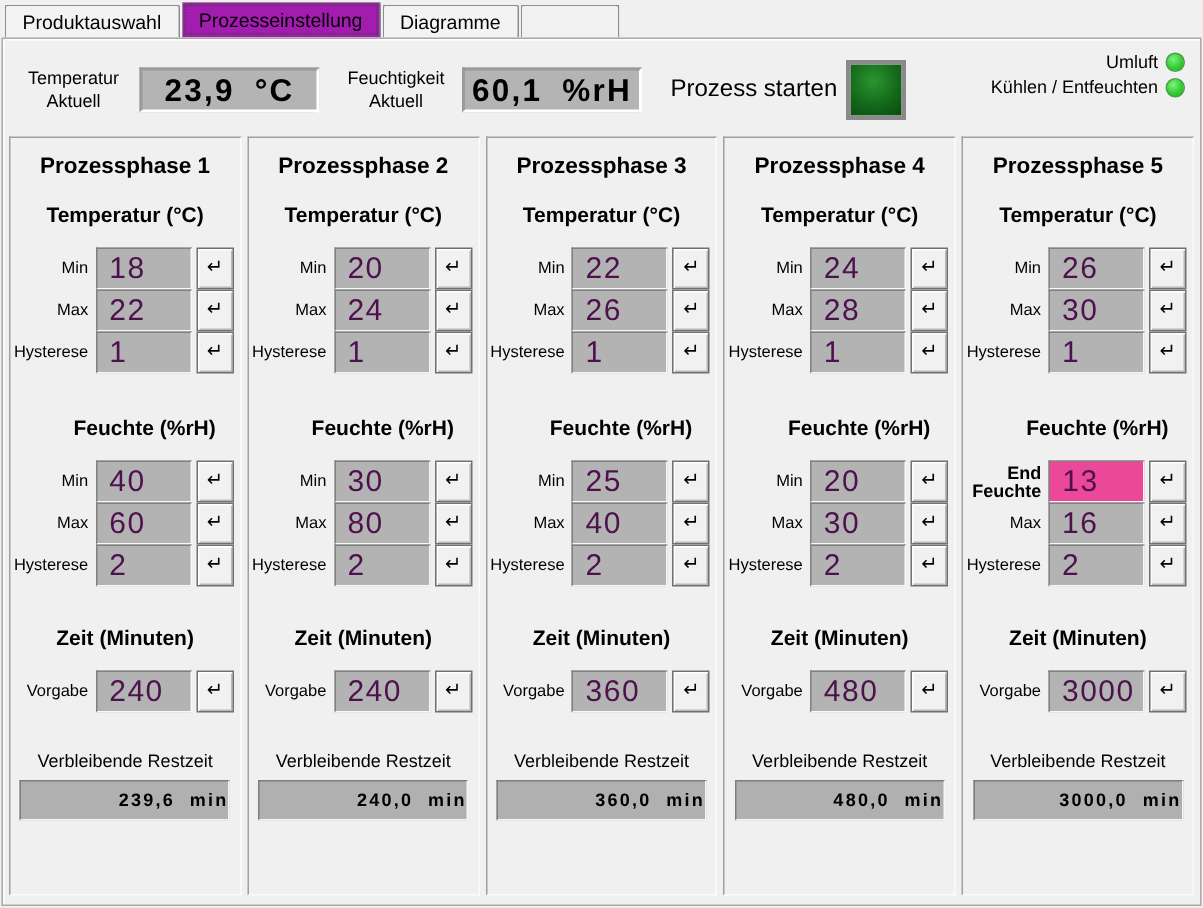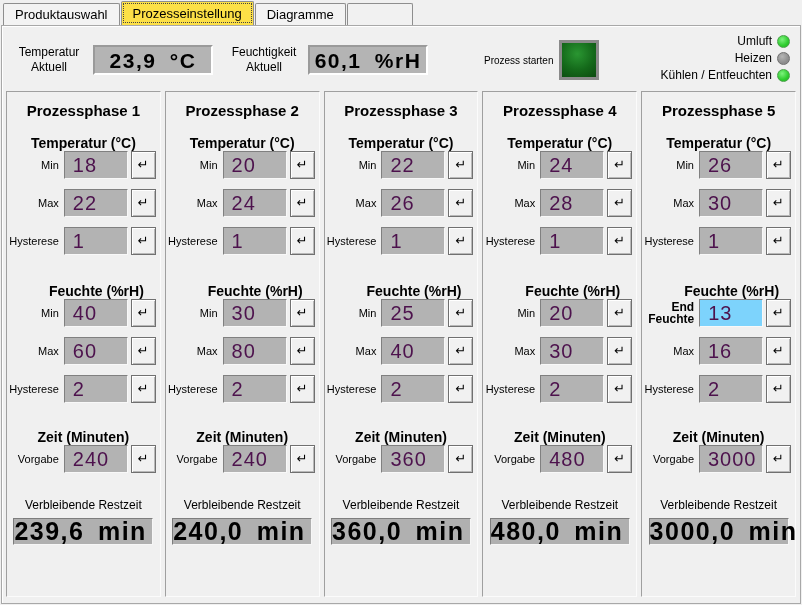--- a/index.html
+++ b/index.html
@@ -14,42 +14,42 @@
   }
   
   .tabbar { display:flex; align-items:flex-end; height:25px; padding-left:3px; }
   .tab {
     height:22px; padding:3px 11px 0 11px;
     font-size:13px; background:#f3f3f3;
     border:1px solid #8e8e8e; border-bottom:none;
     border-radius:2px 2px 0 0;
     margin-right:1px; cursor:default; white-space:nowrap;
   }
-  .tab.active { outline:1px dotted #444; outline-offset:-3px; height:24px; padding-top:4px; background:#fde047; }
+  .tab.active { outline:1px dotted #444; outline-offset:-3px; height:24px; padding-top:4px; background:#a21caf; }
   .tab.stub { width:66px; background:#f1f1f1; }
   
   .main {
     position:absolute; left:1px; right:1px; top:25px; bottom:1px;
     background:#f0f0f0;
     border:1px solid #a8a8a8;
     box-shadow:inset 1px 1px 0 #ffffff;
     padding:5px 4px 4px 4px;
   }
   
   .header { height:58px; display:flex; align-items:center; position:relative; }
   .hlabel { font-size:12px; text-align:center; line-height:15px; width:78px; margin-left:4px; }
   .disp {
     width:120px; height:30px; margin-left:5px;
     background:#b4b4b4;
     border:2px solid; border-color:#9a9a9a #ffffff #ffffff #9a9a9a;
     font-size:21px; font-weight:bold; text-align:center; line-height:27px;
     letter-spacing:1.5px; word-spacing:6px; white-space:pre;
   }
   .hlabel.hum { margin-left:12px; }
-  .startlabel { font-size:10px; margin-left:56px; }
+  .startlabel { font-size:16px; margin-left:19px; }
   .startbtn {
     width:40px; height:40px; margin-left:6px;
     border:3px solid #8a8a8a;
     background:radial-gradient(circle at 45% 32%, #2a9632 0%, #14691a 55%, #0b4a10 100%);
     cursor:pointer;
   }
   .leds { position:absolute; right:6px; top:1px; }
   .ledrow { display:flex; align-items:flex-end; justify-content:flex-end; height:16px; margin-bottom:1px; }
   .ledlabel { font-size:12px; margin-right:5px; white-space:nowrap; }
   .led { width:13px; height:13px; border-radius:50%; }
@@ -64,47 +64,47 @@
     border:1px solid; border-color:#9f9f9f #fbfbfb #fbfbfb #9f9f9f;
     background:#f0f0f0;
     display:flex; flex-direction:column; align-items:center;
   }
   .ptitle { font-size:15px; font-weight:bold; margin-top:10px; }
   .sect   { font-size:14px; font-weight:bold; }
   .sect.t { margin-top:16px; }
   .sect.f { margin-top:28px;margin-left:26px; }
   .sect.z { margin-top:26px; }
   .row { display:flex; align-items:center; justify-content:flex-end; width:100%; padding-right:4px; }
-  .row.first { }
-  .row.next  { margin-top:10px; }
+  .row.first { margin-top:14px; }
+  .row.next  { margin-top:0; }
   .rlabel { flex:1; font-size:11px; text-align:right; margin-right:5px; line-height:12px; }
   .rlabel.bold { font-weight:bold; font-size:12px; max-width:52px; flex:none;text-align:right; }
   .row .spacer { flex:1; }
   .field {
     width:64px; height:28px;
     background:#b3b3b3; color:#4d124d;
     border:1px solid; border-color:#808080 #f8f8f8 #f8f8f8 #808080;
     font-size:20px; line-height:26px; padding-left:8px;
     letter-spacing:1px; overflow:hidden; white-space:nowrap;
   }
-  .field[data-hl="true"] { background:#7dd3fc; }
+  .field[data-hl="true"] { background:#ec4899; }
   .enter {
     width:25px; height:28px; margin-left:3px;
     background:#f1f1f1;
     border:1px solid #707070;
     box-shadow:inset 1px 1px 0 #ffffff, inset -1px -1px 0 #b8b8b8;
     font-family:"DejaVu Sans", sans-serif;
     font-size:13px; line-height:24px; color:#000; cursor:pointer; padding:0;
   }
   .restlabel { font-size:12px; margin-top:25px; }
   .restdisp {
     width:140px; height:27px; margin-top:6px;
     background:#b0b0b0;
     border:1px solid; border-color:#7d7d7d #f6f6f6 #f6f6f6 #7d7d7d;
-    font-size:25px; font-weight:bold; text-align:left; line-height:25px;
+    font-size:12px; font-weight:bold; text-align:right; line-height:25px;
     letter-spacing:1.5px; word-spacing:5px; white-space:pre;
   }
 </style>
 </head>
 <body>
 
 <div class="tabbar">
   <div class="tab">Produktauswahl</div>
   <div class="tab active">Prozesseinstellung</div>
   <div class="tab">Diagramme</div>
@@ -125,24 +125,20 @@
     </div>
     <div class="disp">60,1 %rH</div>
     <div class="startlabel">Prozess starten</div>
     <button class="startbtn"></button>
     <div class="leds">
       <div class="ledrow">
         <span class="ledlabel">Umluft</span>
         <span class="led" data-state="on"></span>
       </div>
       <div class="ledrow">
-        <span class="ledlabel">Heizen</span>
-        <span class="led" data-state="off"></span>
-      </div>
-      <div class="ledrow">
         <span class="ledlabel">Kühlen / Entfeuchten</span>
         <span class="led" data-state="on"></span>
       </div>
     </div>
   </div>
 
   <div class="grid">
 
     <div class="col">
       <div class="ptitle">Prozessphase 1</div>

